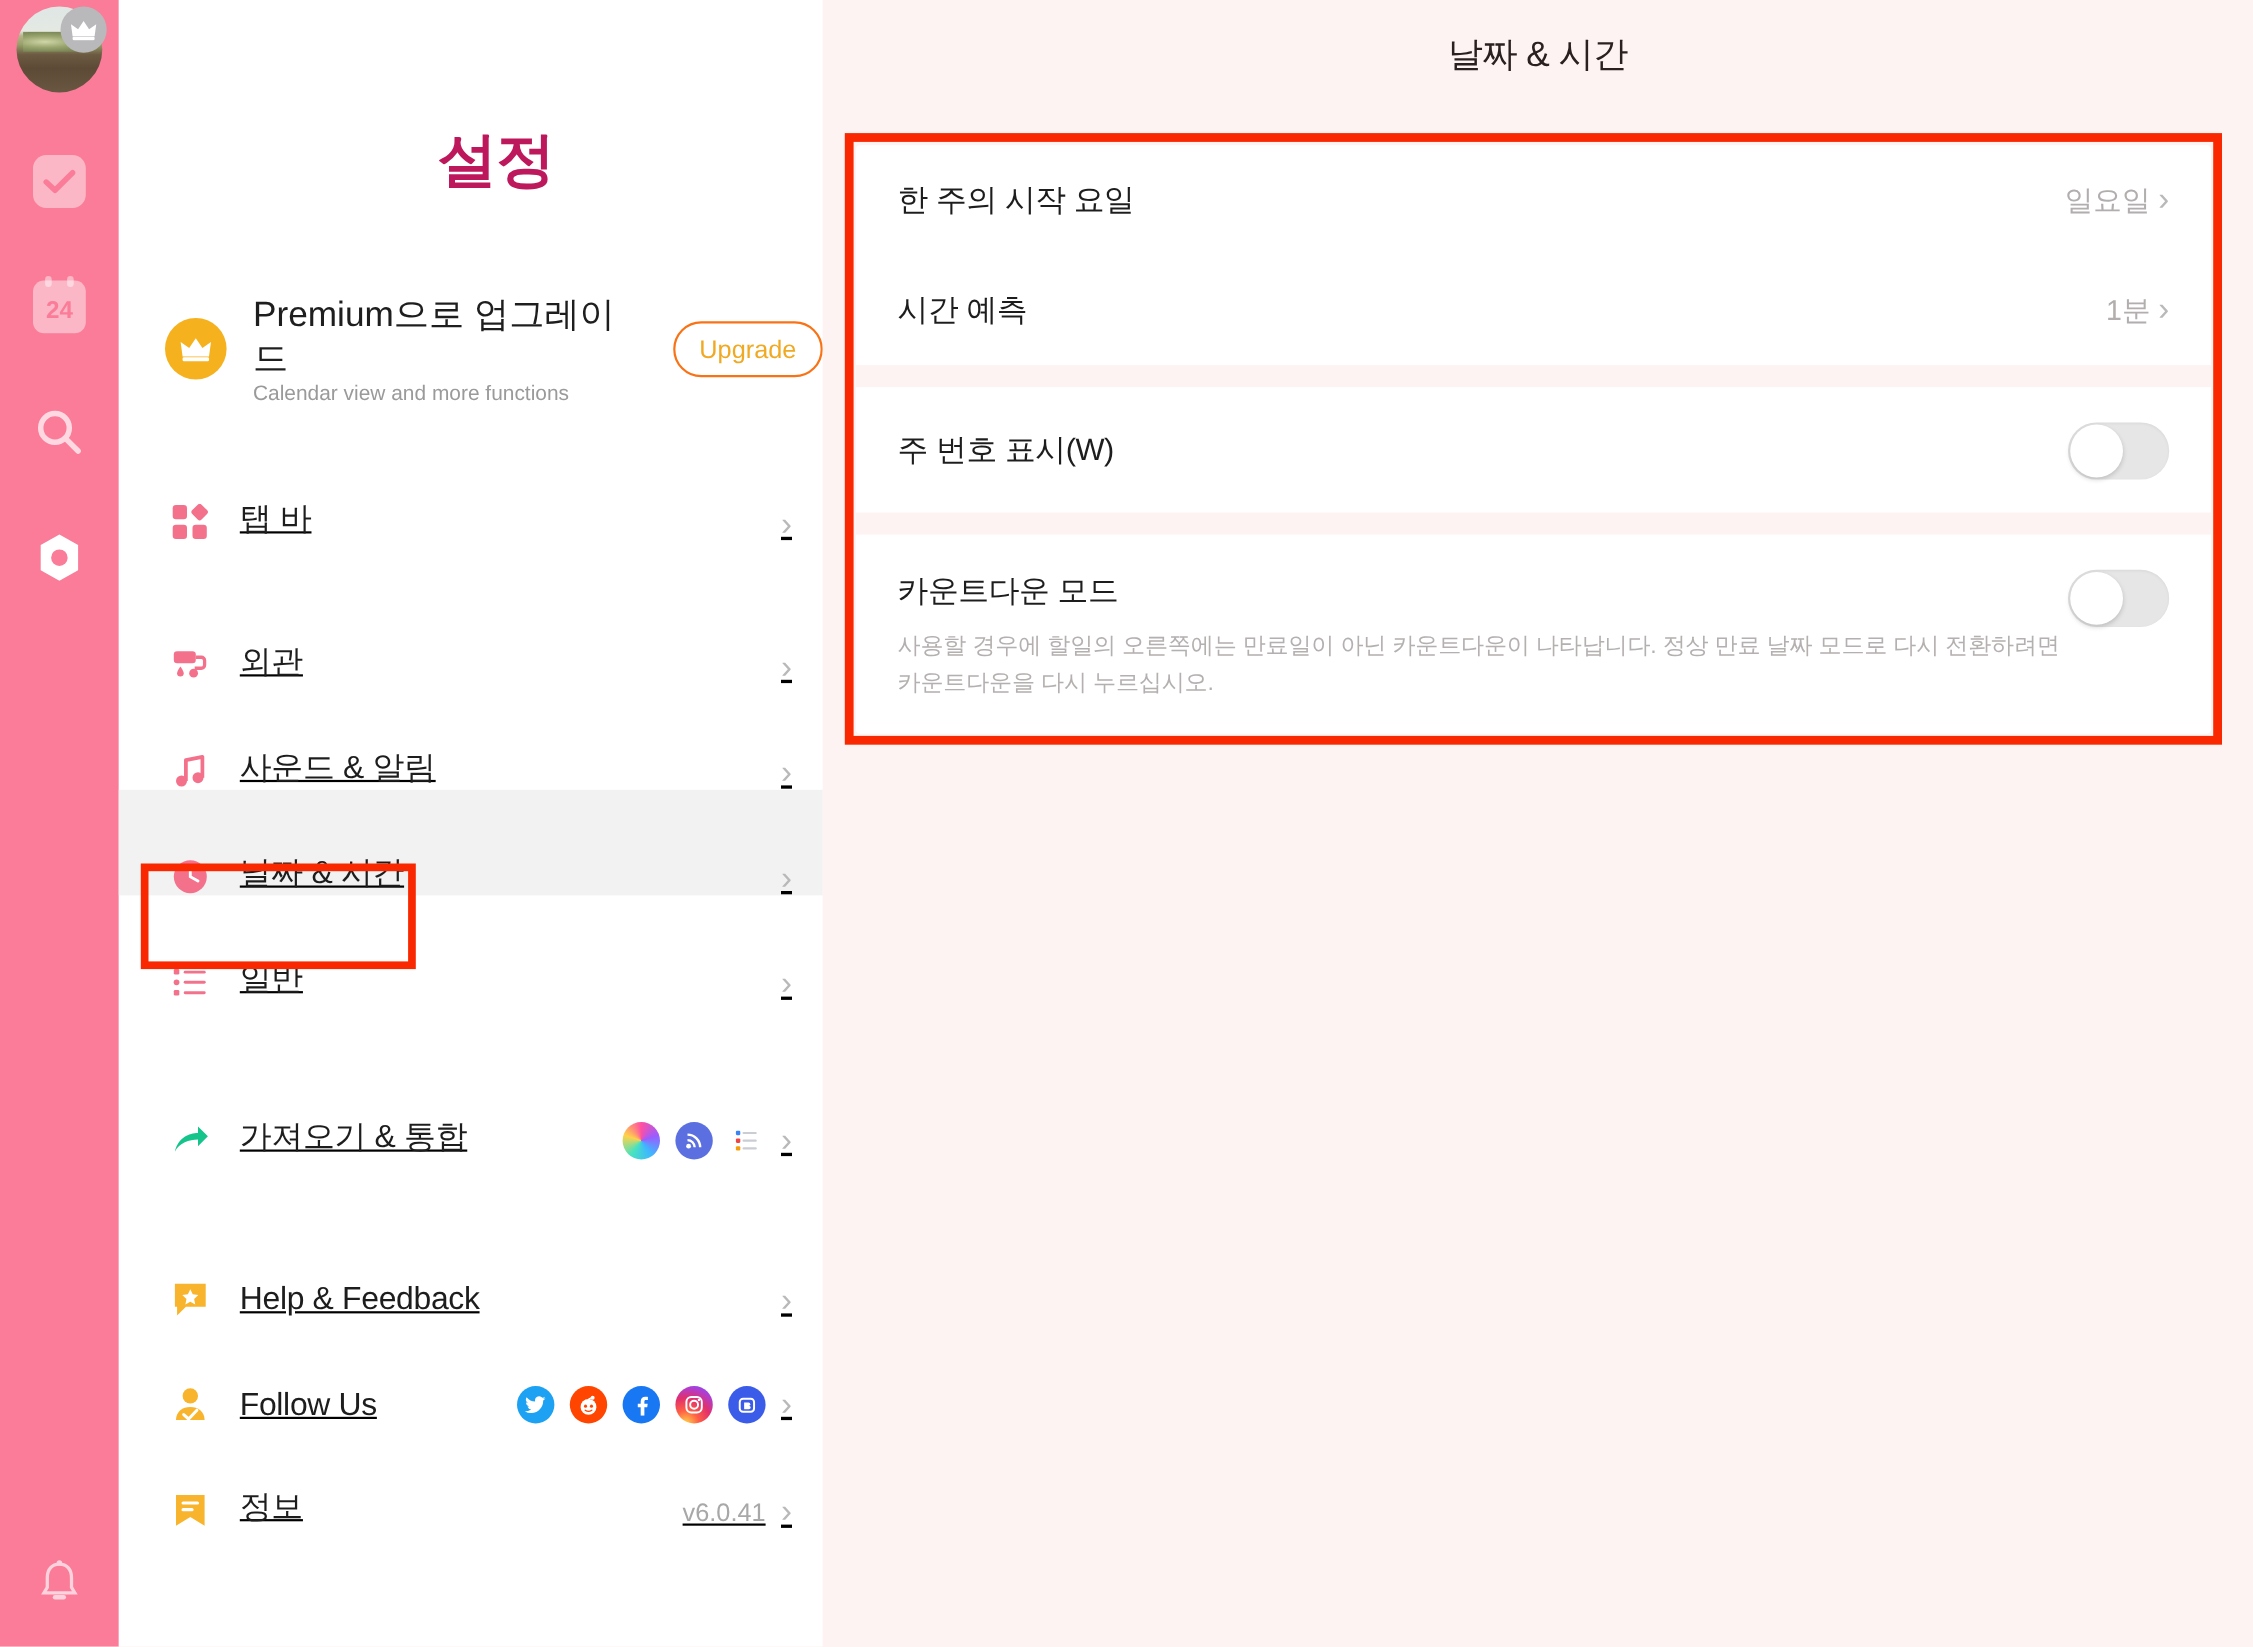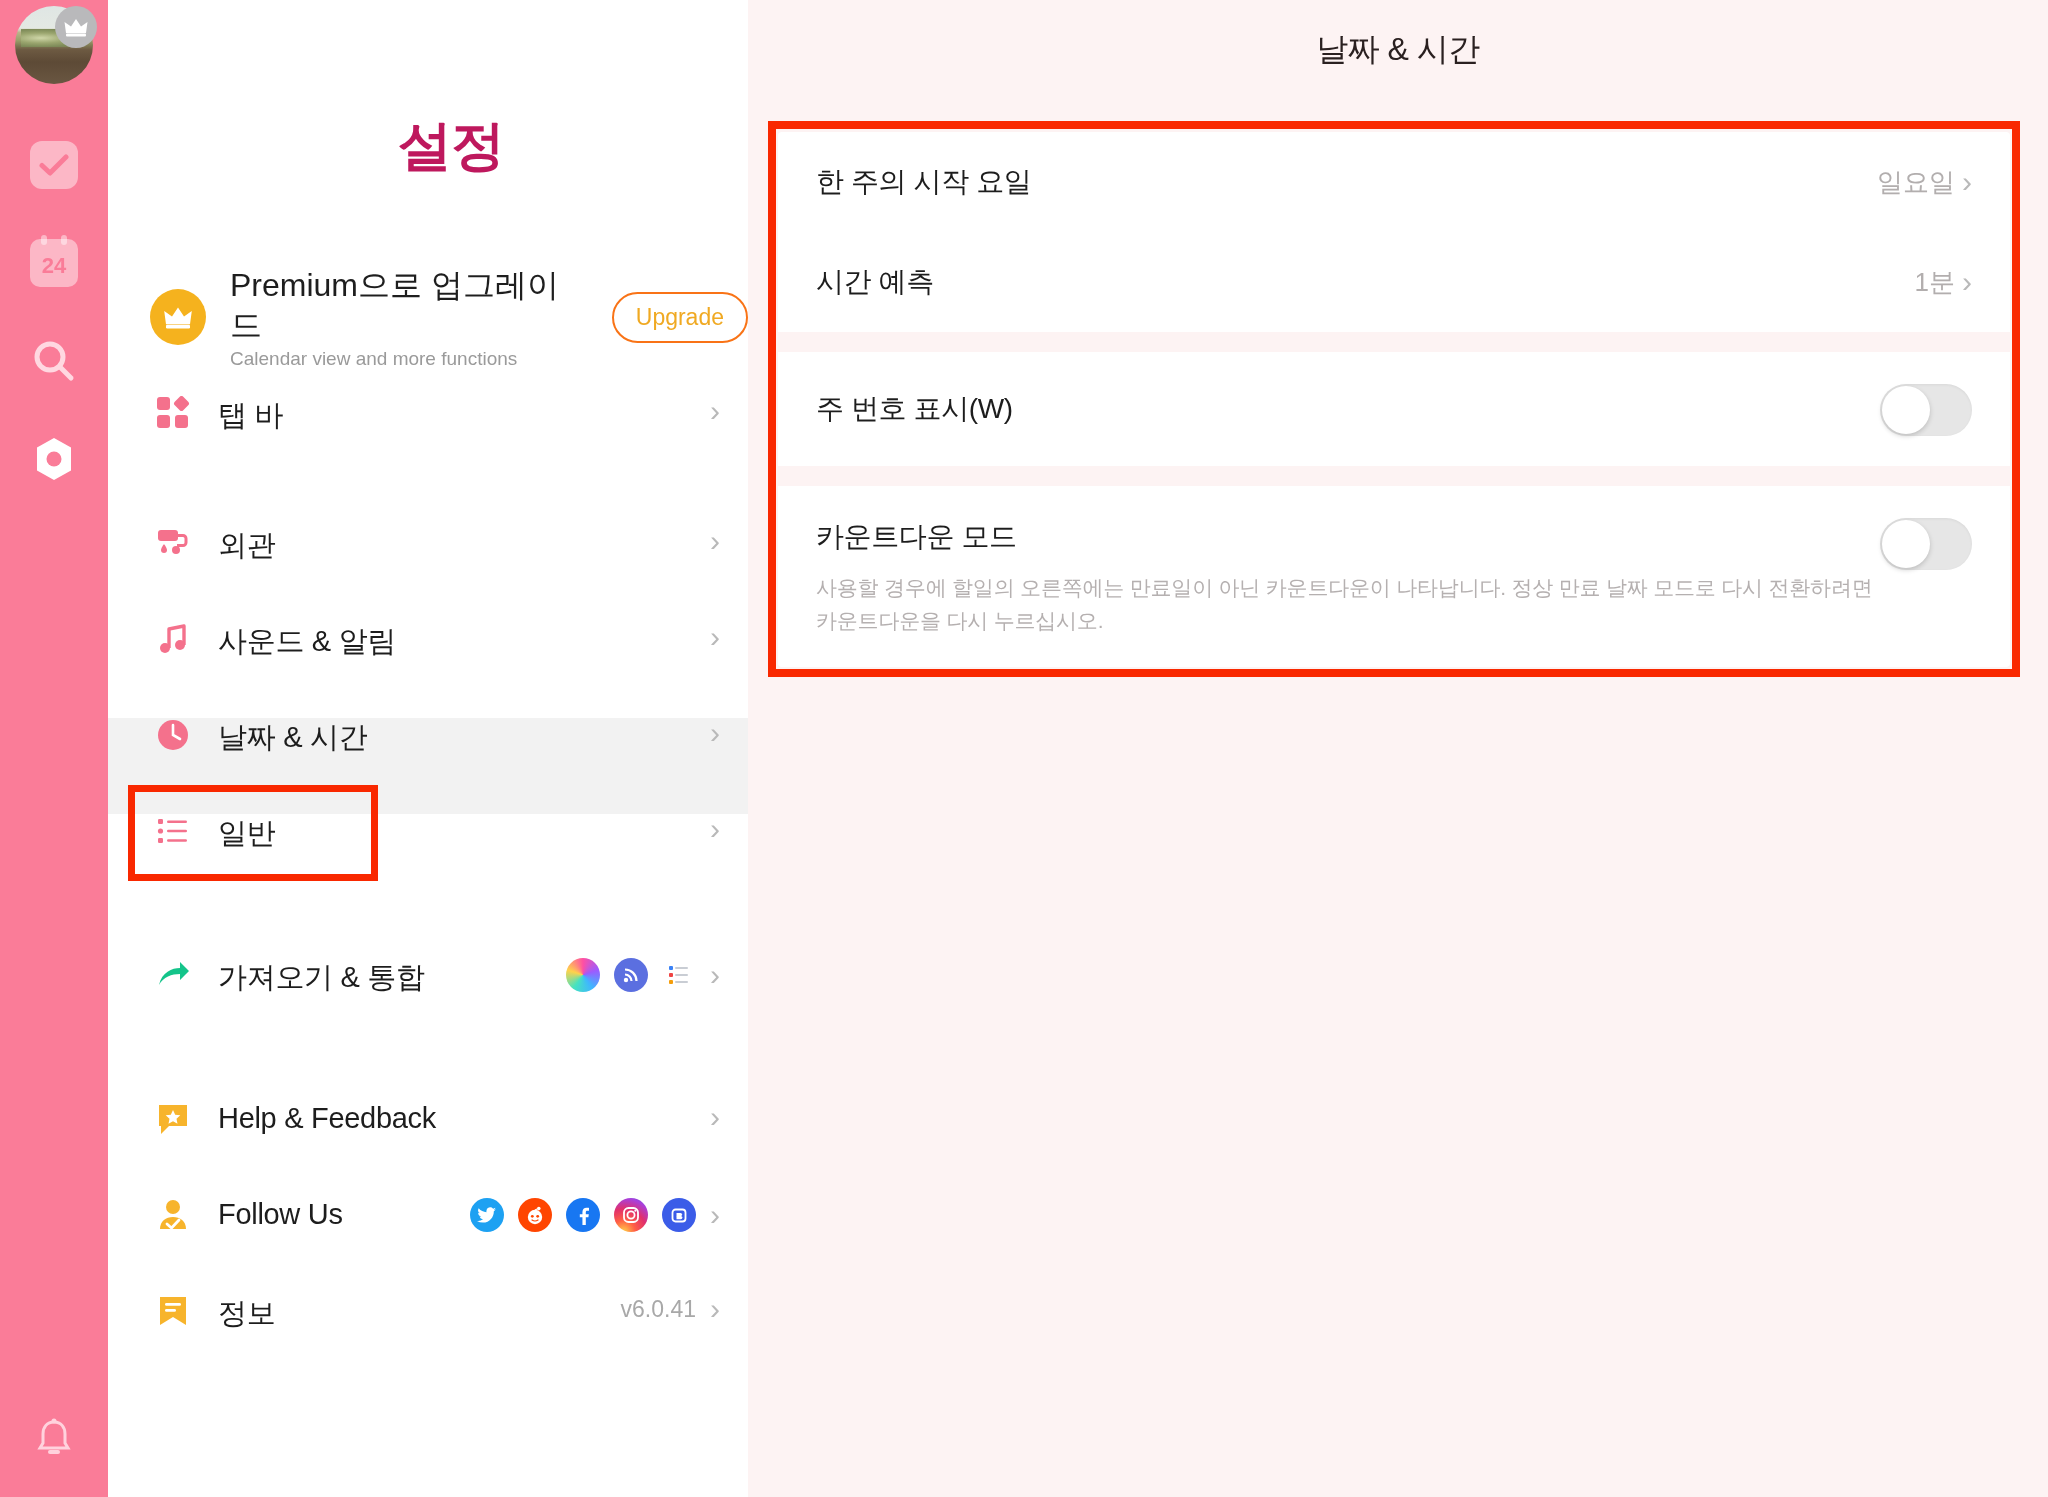--- a/index.html
+++ b/index.html
@@ -28,21 +28,21 @@
   .avatar::after {
     content:""; position:absolute; left: 8%; top: 30%; width: 84%; height: 22%;
     background: radial-gradient(ellipse at 30% 50%, #cfd6a8 0%, #9aa56e 40%, #7d8a58 70%, rgba(125,138,88,0) 100%);
   }
   .crown-badge {
     position: absolute; right: -4px; top: 0px;
     width: 42px; height: 42px; border-radius: 50%;
     background: #b9b9bb;
     display: flex; align-items: center; justify-content: center;
   }
-  .rail-icons { margin-top: 52px; display: flex; flex-direction: column; gap: 40px; align-items: center; }
+  .rail-icons { margin-top: 52px; display: flex; flex-direction: column; gap: 56px; align-items: center; }
   .rail-btn { width: 58px; height: 58px; display:flex; align-items:center; justify-content:center; }
   .chk-tile {
     width: 48px; height: 48px; border-radius: 12px; background: rgba(255,255,255,0.45);
     display:flex; align-items:center; justify-content:center;
   }
   .cal-tile {
     width: 48px; height: 48px; border-radius: 10px; background: rgba(255,255,255,0.45);
     display:flex; align-items:center; justify-content:center; position: relative;
     color: #fa7c98; font-weight: 700; font-size: 22px; padding-top: 6px;
   }
@@ -73,22 +73,22 @@
   .premium-title { font-size: 32px; font-weight: 400; color: #1e1e1e; line-height: 1.25; }
   .premium-sub { font-size: 19px; color: #9a9a9a; margin-top: 3px; }
   .upgrade-btn {
     margin-left: 24px; border: 2px solid #f97316; color: #f0a922;
     border-radius: 30px; padding: 10px 22px; font-size: 23px; background: #fff;
     white-space: nowrap;
   }
 
   .menu { margin-top: 40px; }
   .menu-item {
-    display: flex; align-items: flex-start; height: 96px;
-    padding-left: 42px; padding-right: 28px; position: relative;
+    display: flex; align-items: flex-end; height: 96px;
+    padding-left: 42px; padding-right: 28px; position: relative; text-decoration: underline;
   }
   .menu-item.active { background: #f2f2f2; }
   .menu-ico { width: 46px; flex: 0 0 46px; display:flex; align-items:center; justify-content:center; }
   .menu-label { font-size: 29px; color: #1d1d1d; margin-left: 22px; letter-spacing: -0.3px; }
   .menu-right { margin-left: auto; display: flex; align-items: center; gap: 14px; }
   .menu-version { font-size: 23px; color: #a8a8a8; }
   .chev { color: #b9b9b9; font-size: 30px; line-height: 1; font-weight: 300; }
   .gap-sm { height: 34px; }
   .gap-md { height: 48px; }
 

